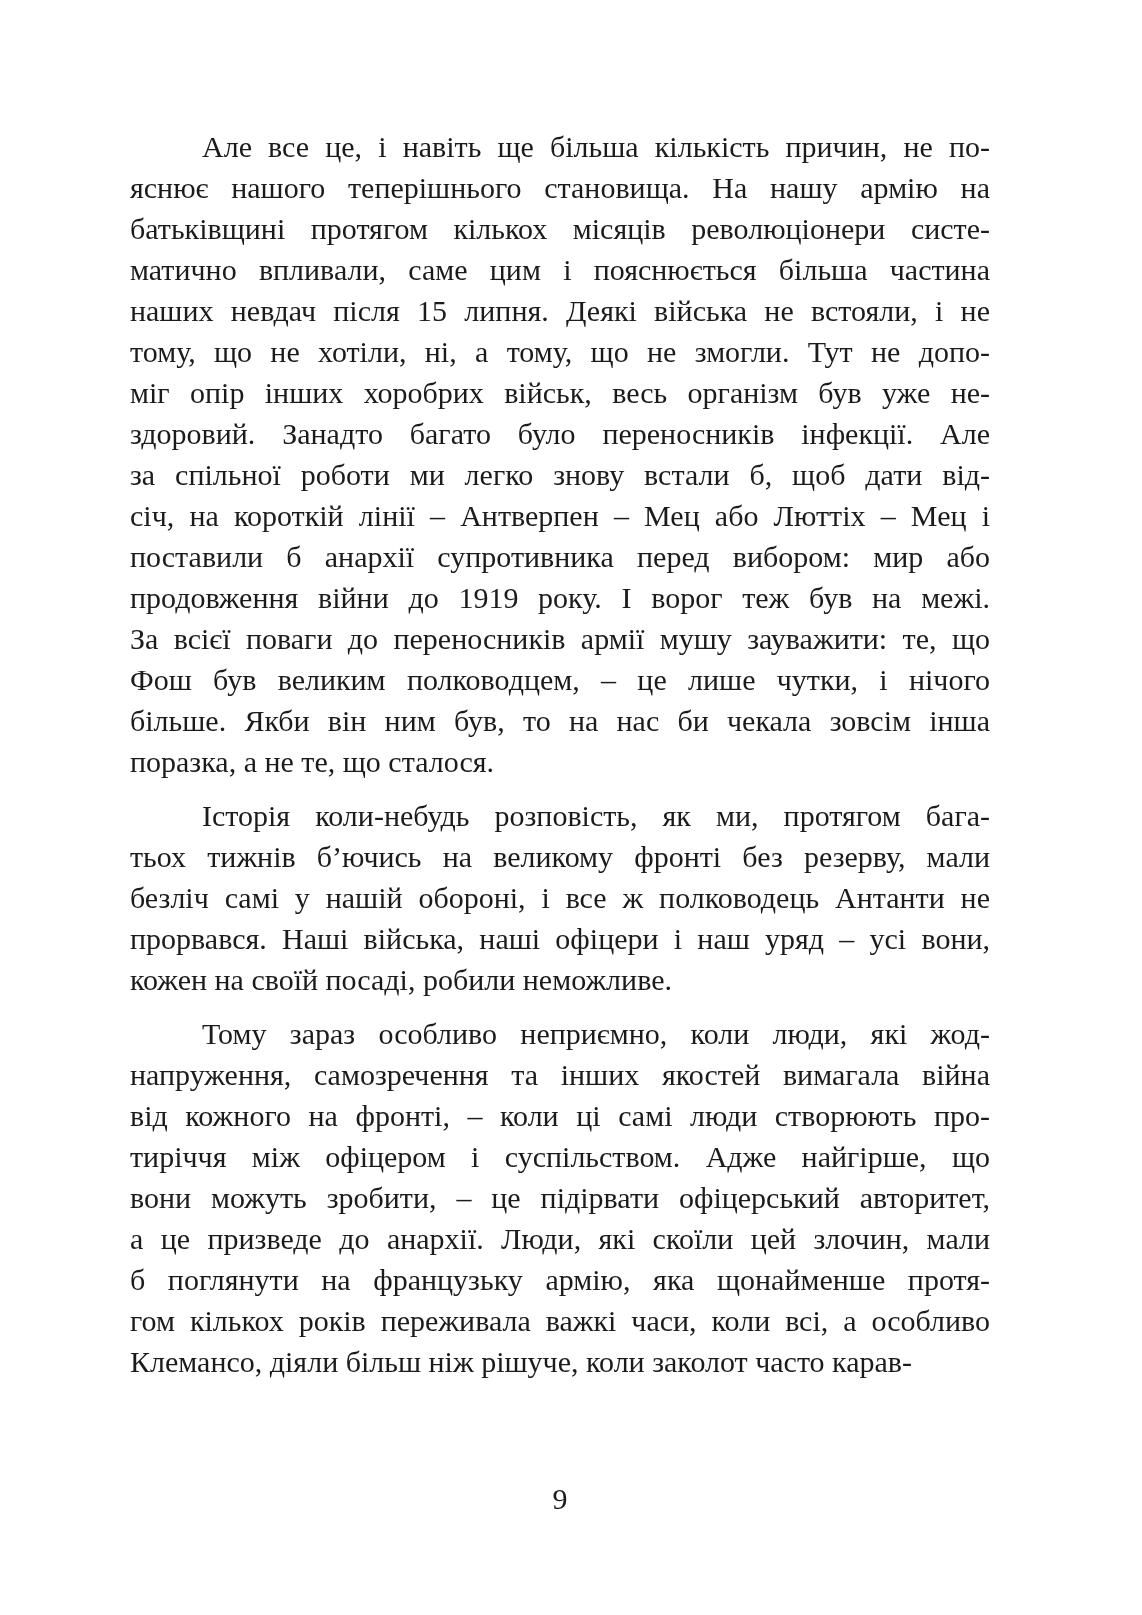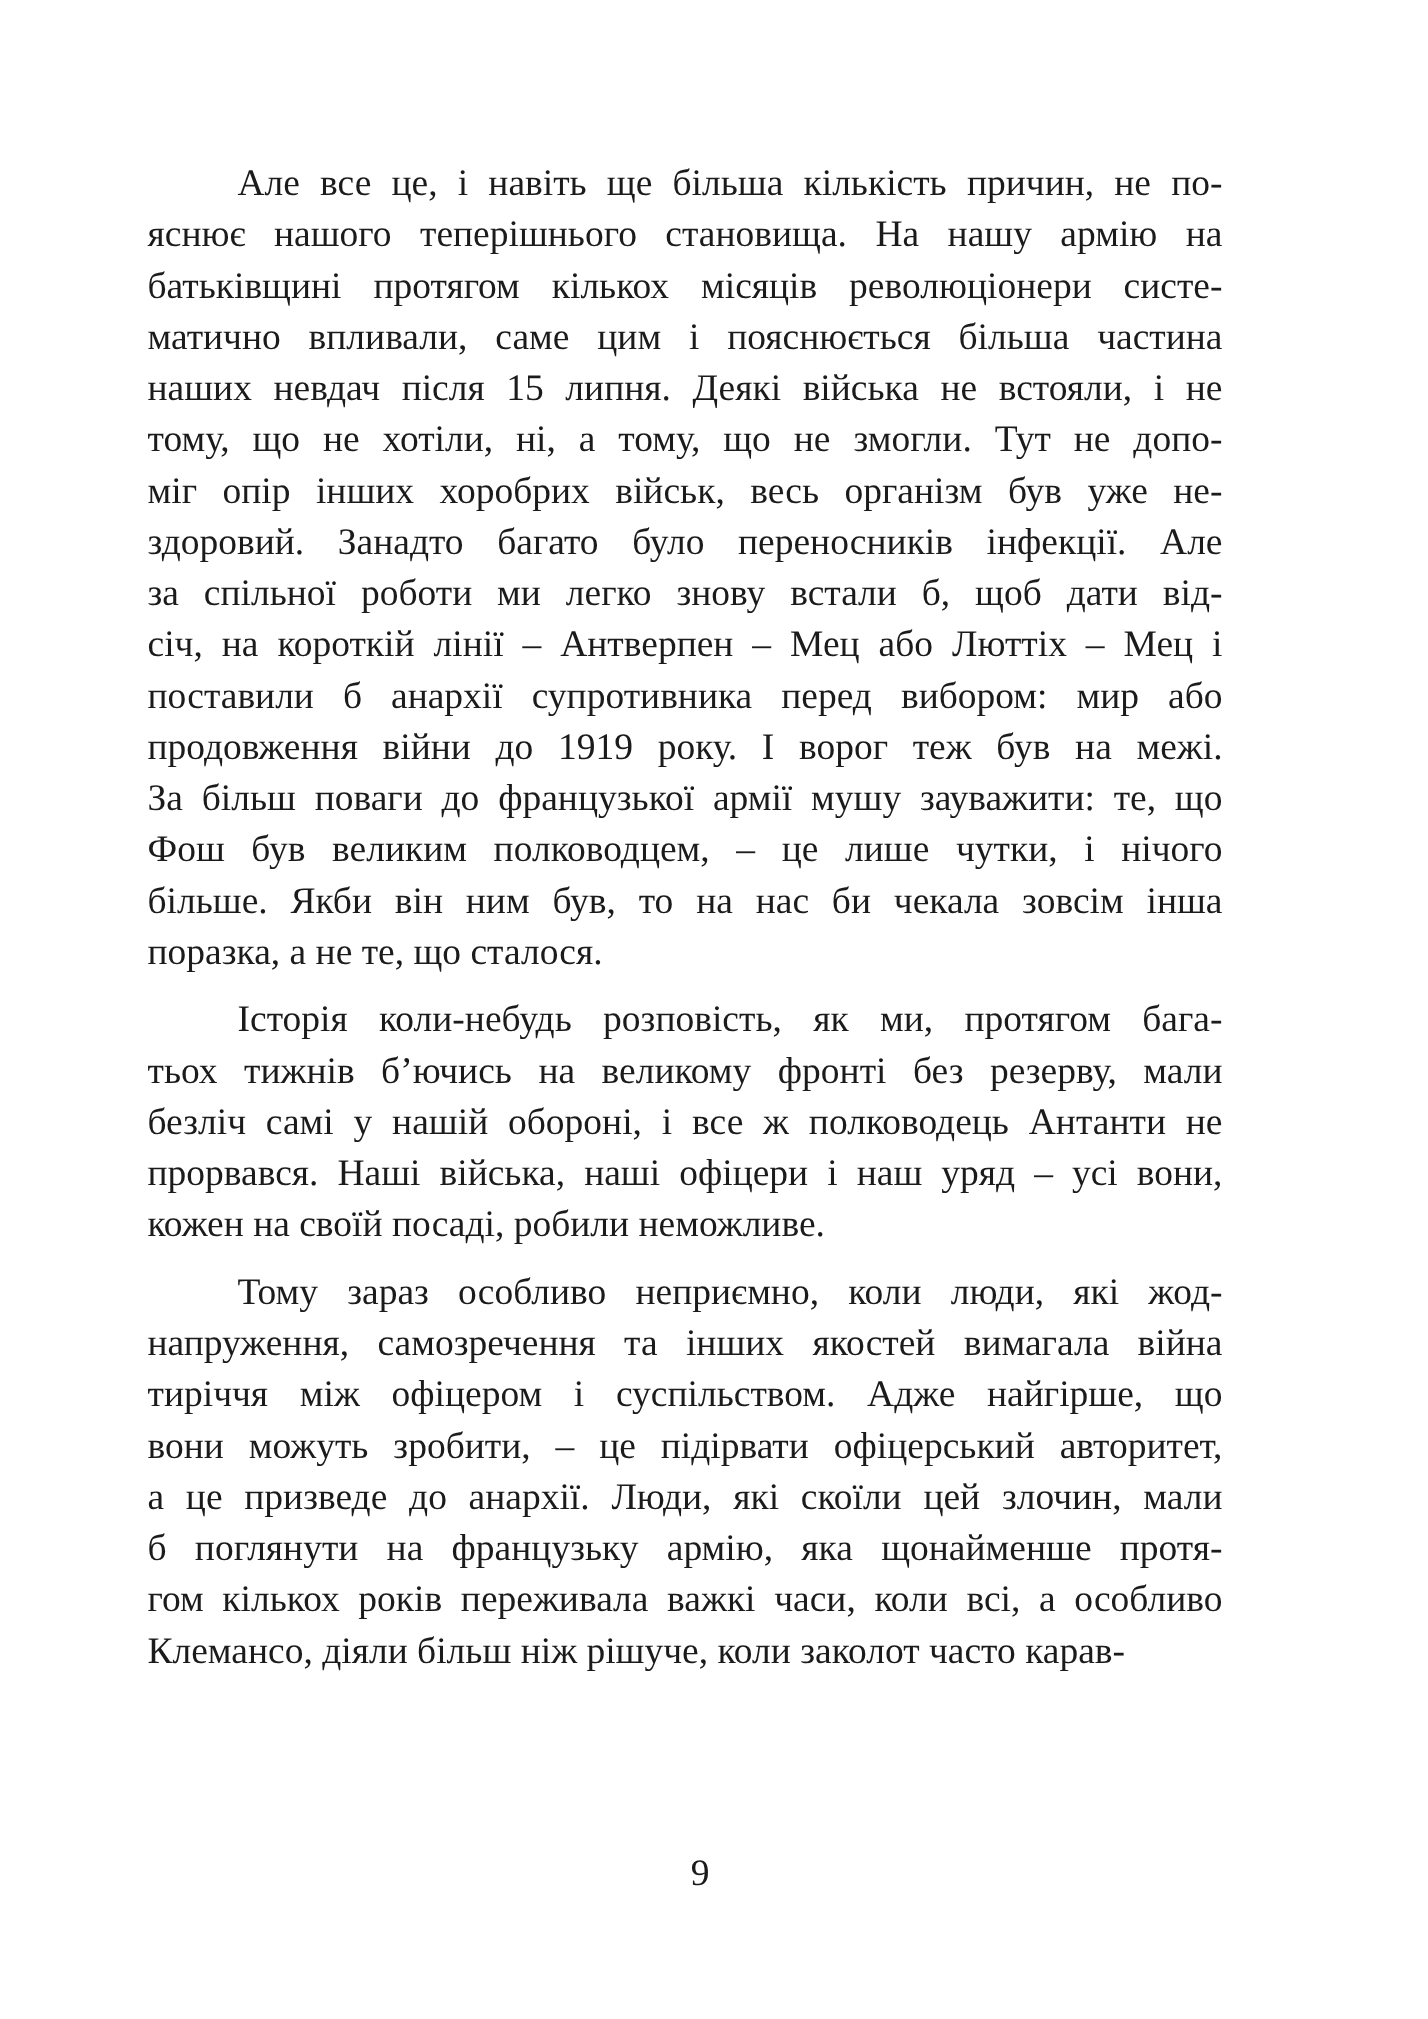--- a/index.html
+++ b/index.html
@@ -15,21 +15,21 @@
     overflow: hidden;
   }
   .page {
     position: relative;
     width: 1142px;
     height: 1615px;
     background: #ffffff;
   }
   .text-block {
     position: absolute;
-    left: 118px;
+    left: 130px;
     top: 126px;
     width: 860px;
     font-size: 30px;
     line-height: 41px;
   }
   .paragraph {
     margin: 0 0 13px 0;
   }
   .line {
     text-align: justify;
@@ -65,35 +65,36 @@
         <div class="line">батьківщині протягом кількох місяців революціонери систе-</div>
         <div class="line">матично впливали, саме цим і пояснюється більша частина</div>
         <div class="line">наших невдач після 15 липня. Деякі війська не встояли, і не</div>
         <div class="line">тому, що не хотіли, ні, а тому, що не змогли. Тут не допо-</div>
         <div class="line">міг опір інших хоробрих військ, весь організм був уже не-</div>
         <div class="line">здоровий. Занадто багато було переносників інфекції. Але</div>
         <div class="line">за спільної роботи ми легко знову встали б, щоб дати від-</div>
         <div class="line">січ, на короткій лінії – Антверпен – Мец або Люттіх – Мец і</div>
         <div class="line">поставили б анархії супротивника перед вибором: мир або</div>
         <div class="line">продовження війни до 1919 року. І ворог теж був на межі.</div>
-        <div class="line">За більш поваги до французької армії мушу зауважити: те, що</div>
+        <div class="line">За всієї поваги до переносників армії мушу зауважити: те, що</div>
         <div class="line">Фош був великим полководцем, – це лише чутки, і нічого</div>
         <div class="line">більше. Якби він ним був, то на нас би чекала зовсім інша</div>
         <div class="line last">поразка, а не те, що сталося.</div>
       </div>
       <div class="paragraph">
         <div class="line first">Історія коли-небудь розповість, як ми, протягом бага-</div>
         <div class="line">тьох тижнів б’ючись на великому фронті без резерву, мали</div>
         <div class="line">безліч самі у нашій обороні, і все ж полководець Антанти не</div>
         <div class="line">прорвався. Наші війська, наші офіцери і наш уряд – усі вони,</div>
         <div class="line last">кожен на своїй посаді, робили неможливе.</div>
       </div>
       <div class="paragraph">
         <div class="line first">Тому зараз особливо неприємно, коли люди, які жод-</div>
         <div class="line">напруження, самозречення та інших якостей вимагала війна</div>
+        <div class="line">від кожного на фронті, – коли ці самі люди створюють про-</div>
         <div class="line">тиріччя між офіцером і суспільством. Адже найгірше, що</div>
         <div class="line">вони можуть зробити, – це підірвати офіцерський авторитет,</div>
         <div class="line">а це призведе до анархії. Люди, які скоїли цей злочин, мали</div>
         <div class="line">б поглянути на французьку армію, яка щонайменше протя-</div>
         <div class="line">гом кількох років переживала важкі часи, коли всі, а особливо</div>
         <div class="line last">Клемансо, діяли більш ніж рішуче, коли заколот часто карав-</div>
       </div>
     </main>
   <footer class="page-footer">
     <span class="page-number">9</span>

